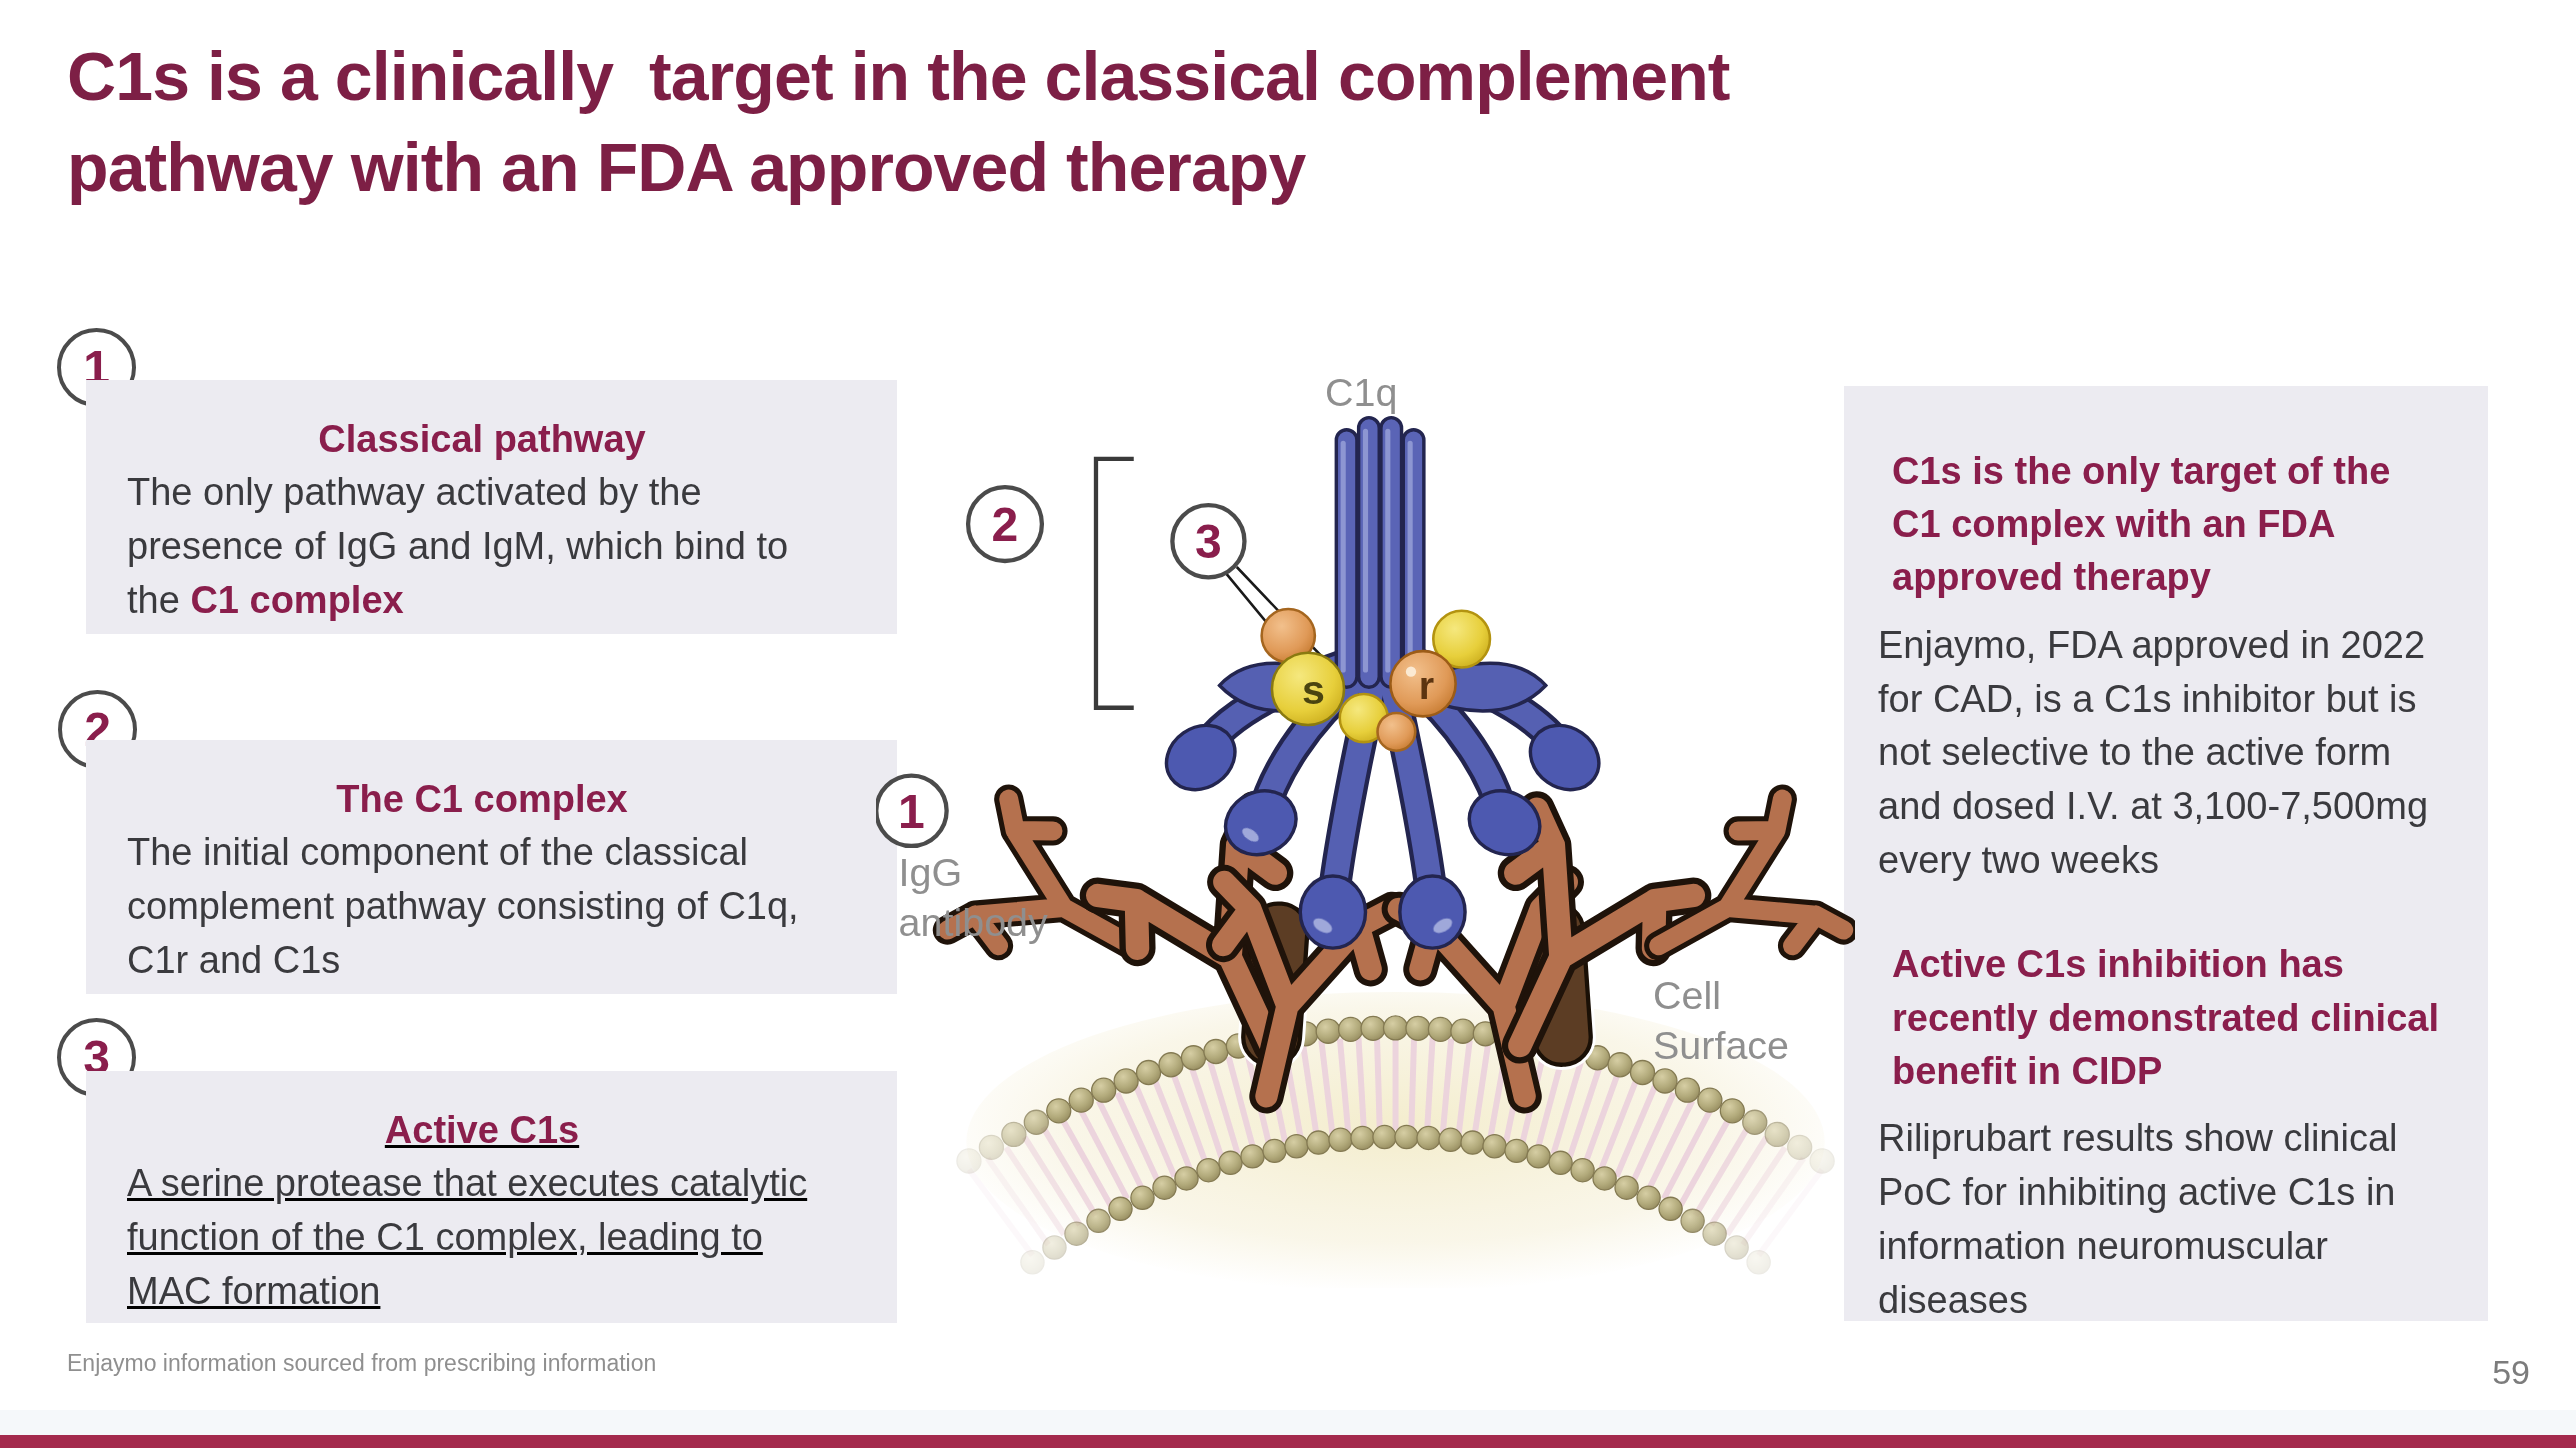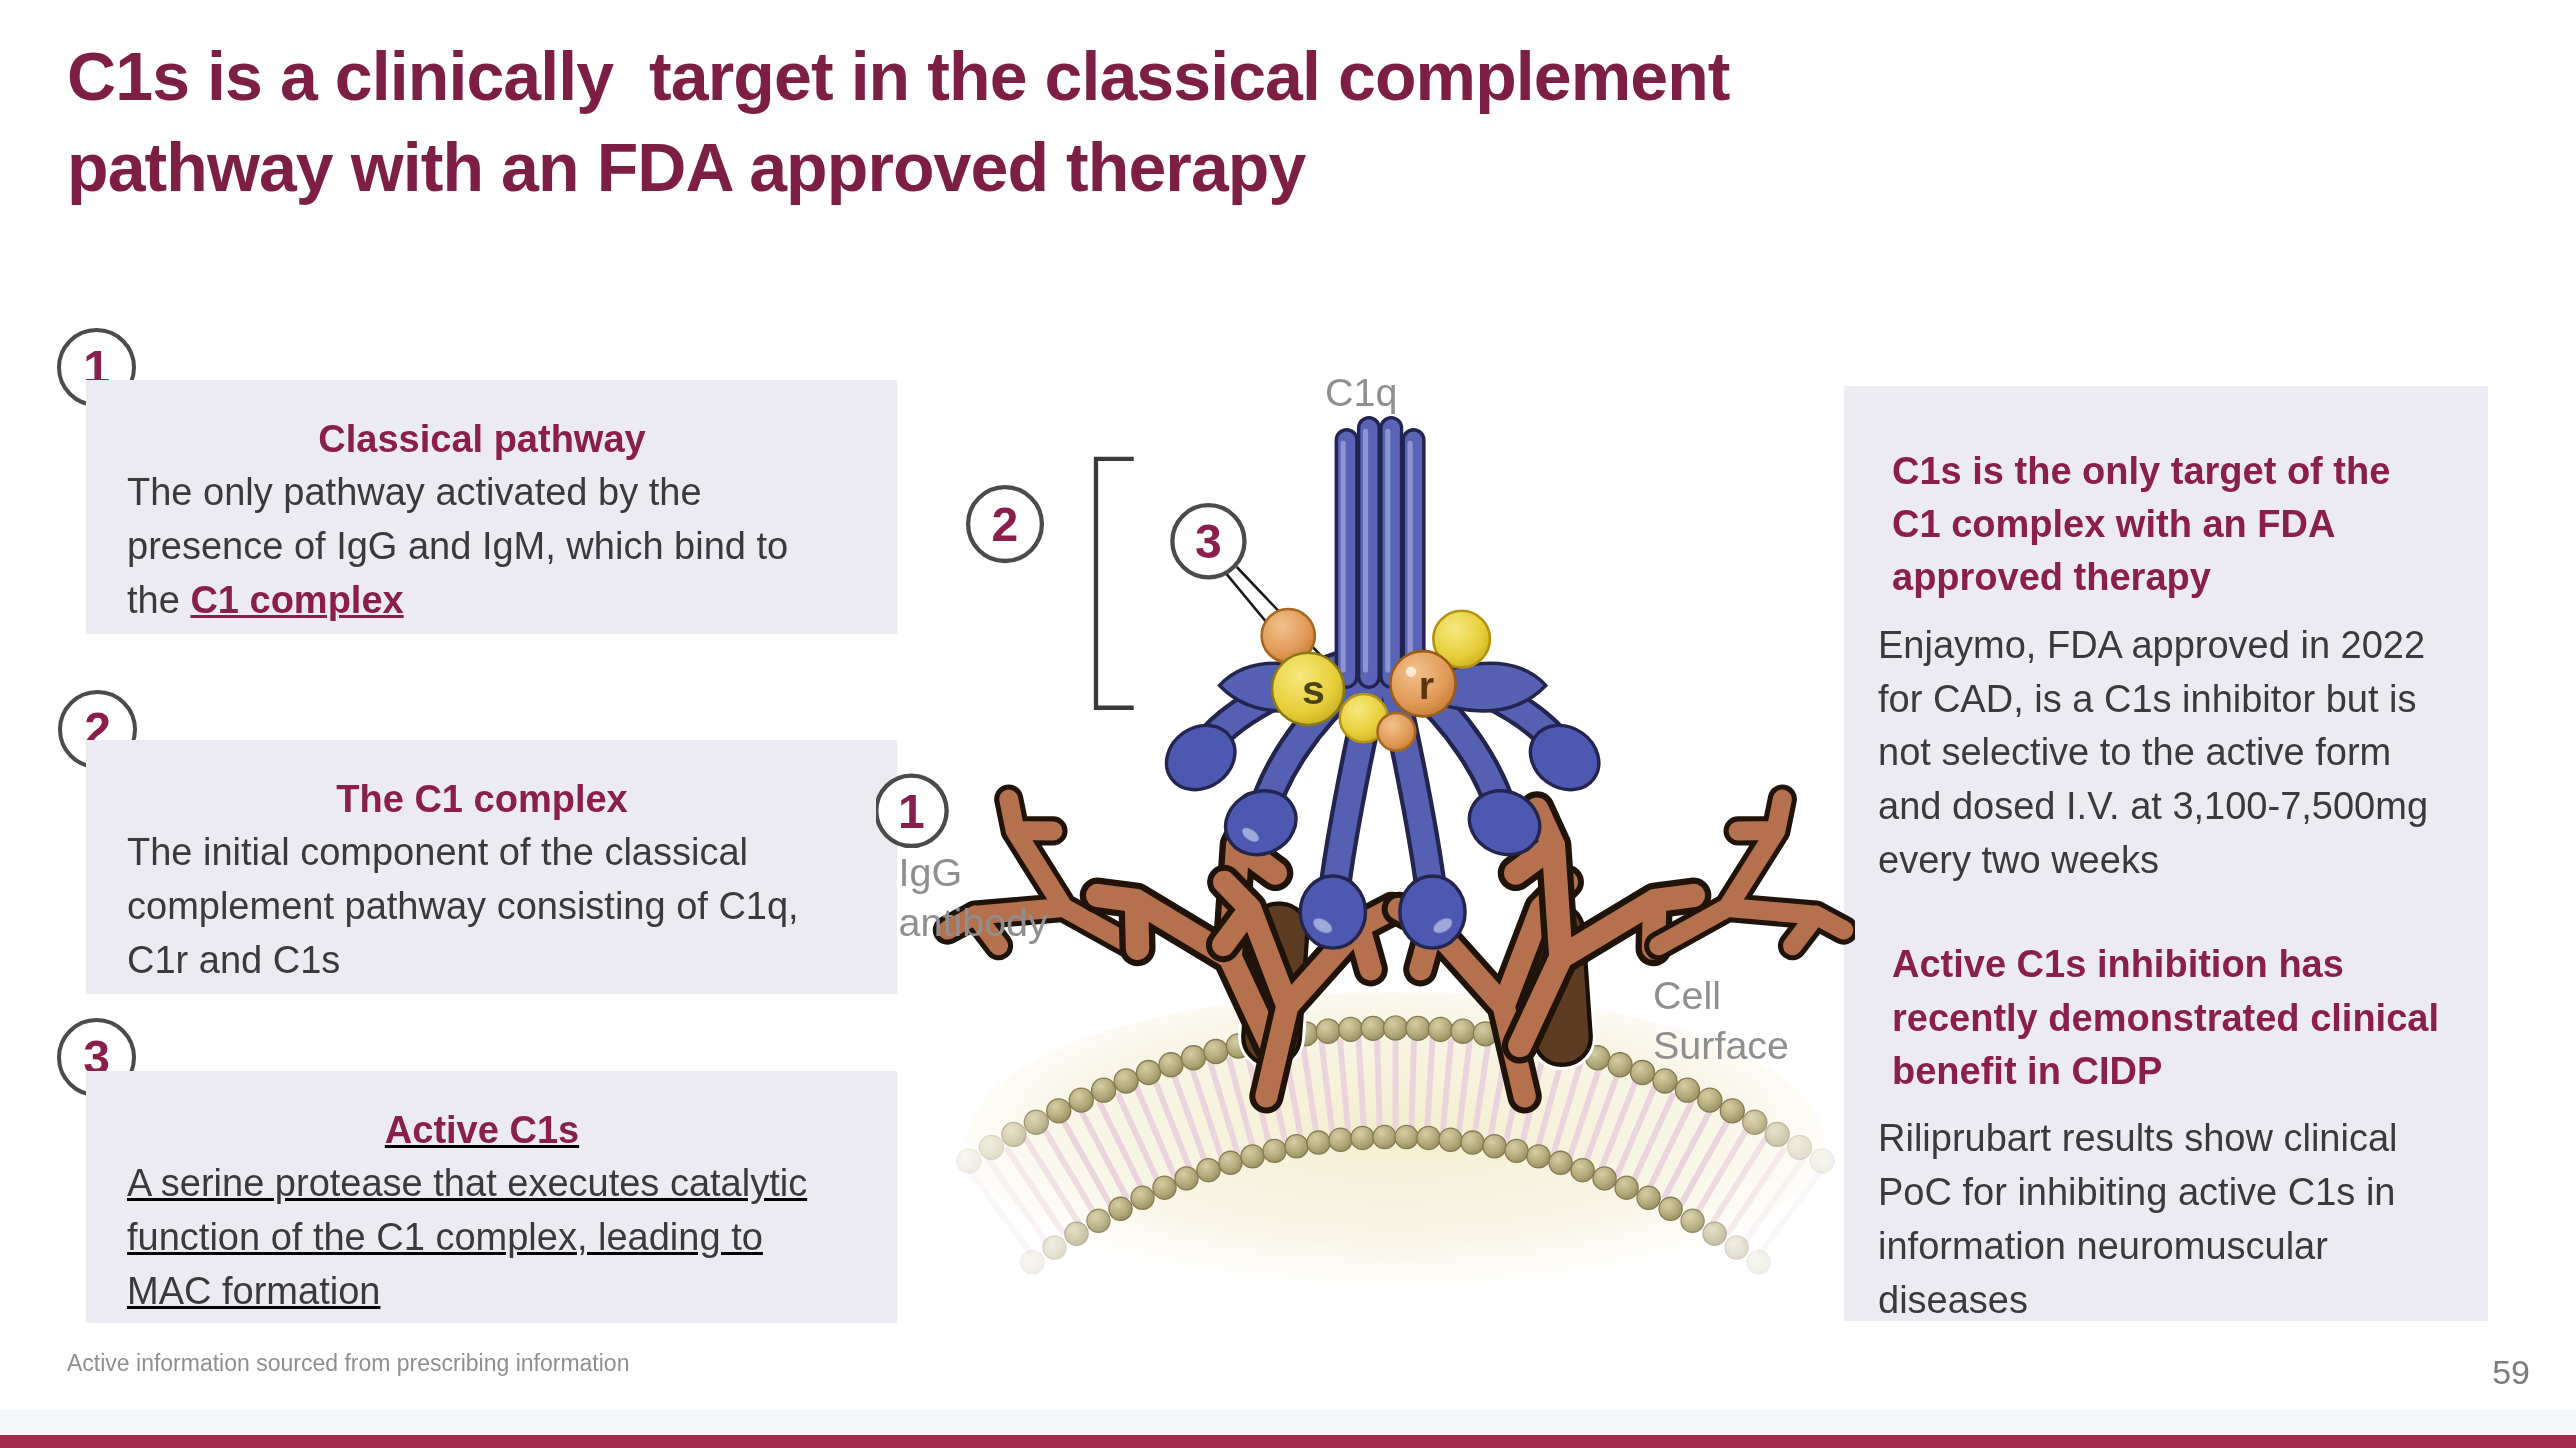--- a/index.html
+++ b/index.html
@@ -15,21 +15,21 @@
   
   .box{
     position:absolute;left:86px;width:811px;background:#ECEBF1;
     box-sizing:border-box;padding:33px 60px 0 41px;
   }
   .box.b1{top:380px;height:254px;}
   .box.b2{top:740px;height:254px;}
   .box.b3{top:1071px;height:252px;text-decoration:underline;}
   .box-heading{font-size:38px;font-weight:bold;color:#8A1E4C;line-height:1.4;margin:0;text-align:center;}
   .box-body{font-size:38px;color:#3A3A3E;line-height:1.42;margin:0;}
-  .box-body .hl{font-weight:bold;color:#8A1E4C;text-decoration:underline;}
+  .box-body .hl{font-weight:bold;color:#8A1E4C;}
   
   .badge{
     position:absolute;width:79px;height:79px;border-radius:50%;
     background:#ffffff;border:4.3px solid #4B4B4B;box-sizing:border-box;
     display:flex;align-items:center;justify-content:center;
     font-size:48px;font-weight:bold;color:#8A1E4C;
   }
   .badge.n1{left:57px;top:328px;}
   .badge.n2{left:58px;top:690px;}
   .badge.n3{left:57px;top:1018px;}
@@ -349,19 +349,19 @@
     <g>
       <circle class="dbadge-circle" cx="1407" cy="630" r="42"></circle>
       <text class="dbadge-num" x="1407" y="650" text-anchor="middle">3</text>
     </g>
     <g>
       <circle class="dbadge-circle" cx="1061" cy="944" r="41"></circle>
       <text class="dbadge-num" x="1061" y="964" text-anchor="middle">1</text>
     </g>
   </svg>
 
-  <div class="footnote">Active information sourced from prescribing information</div>
+  <div class="footnote">Enjaymo information sourced from prescribing information</div>
   <div class="pagenum">59</div>
   <div class="bottom-strip"></div>
   <div class="bottom-bar"></div>
 
 </div>
 
 
 </body></html>

